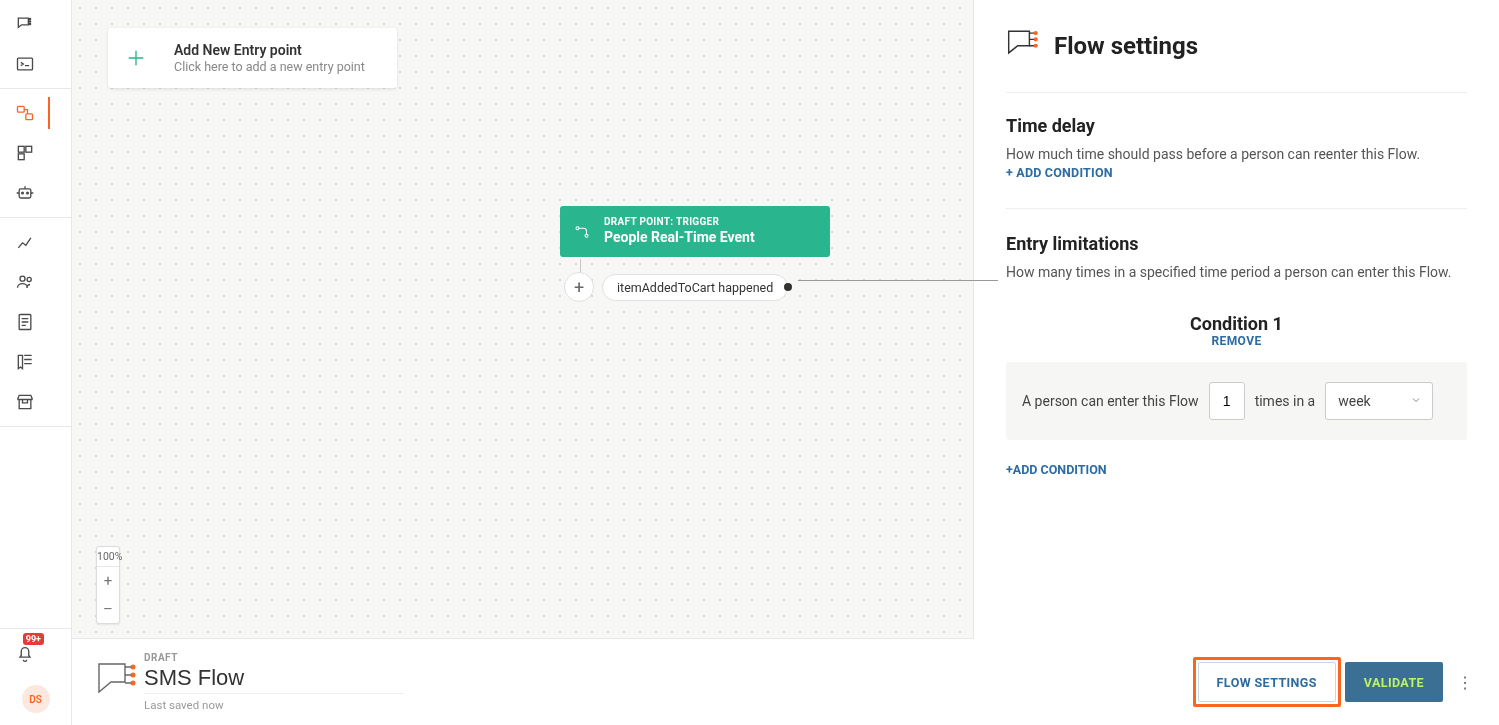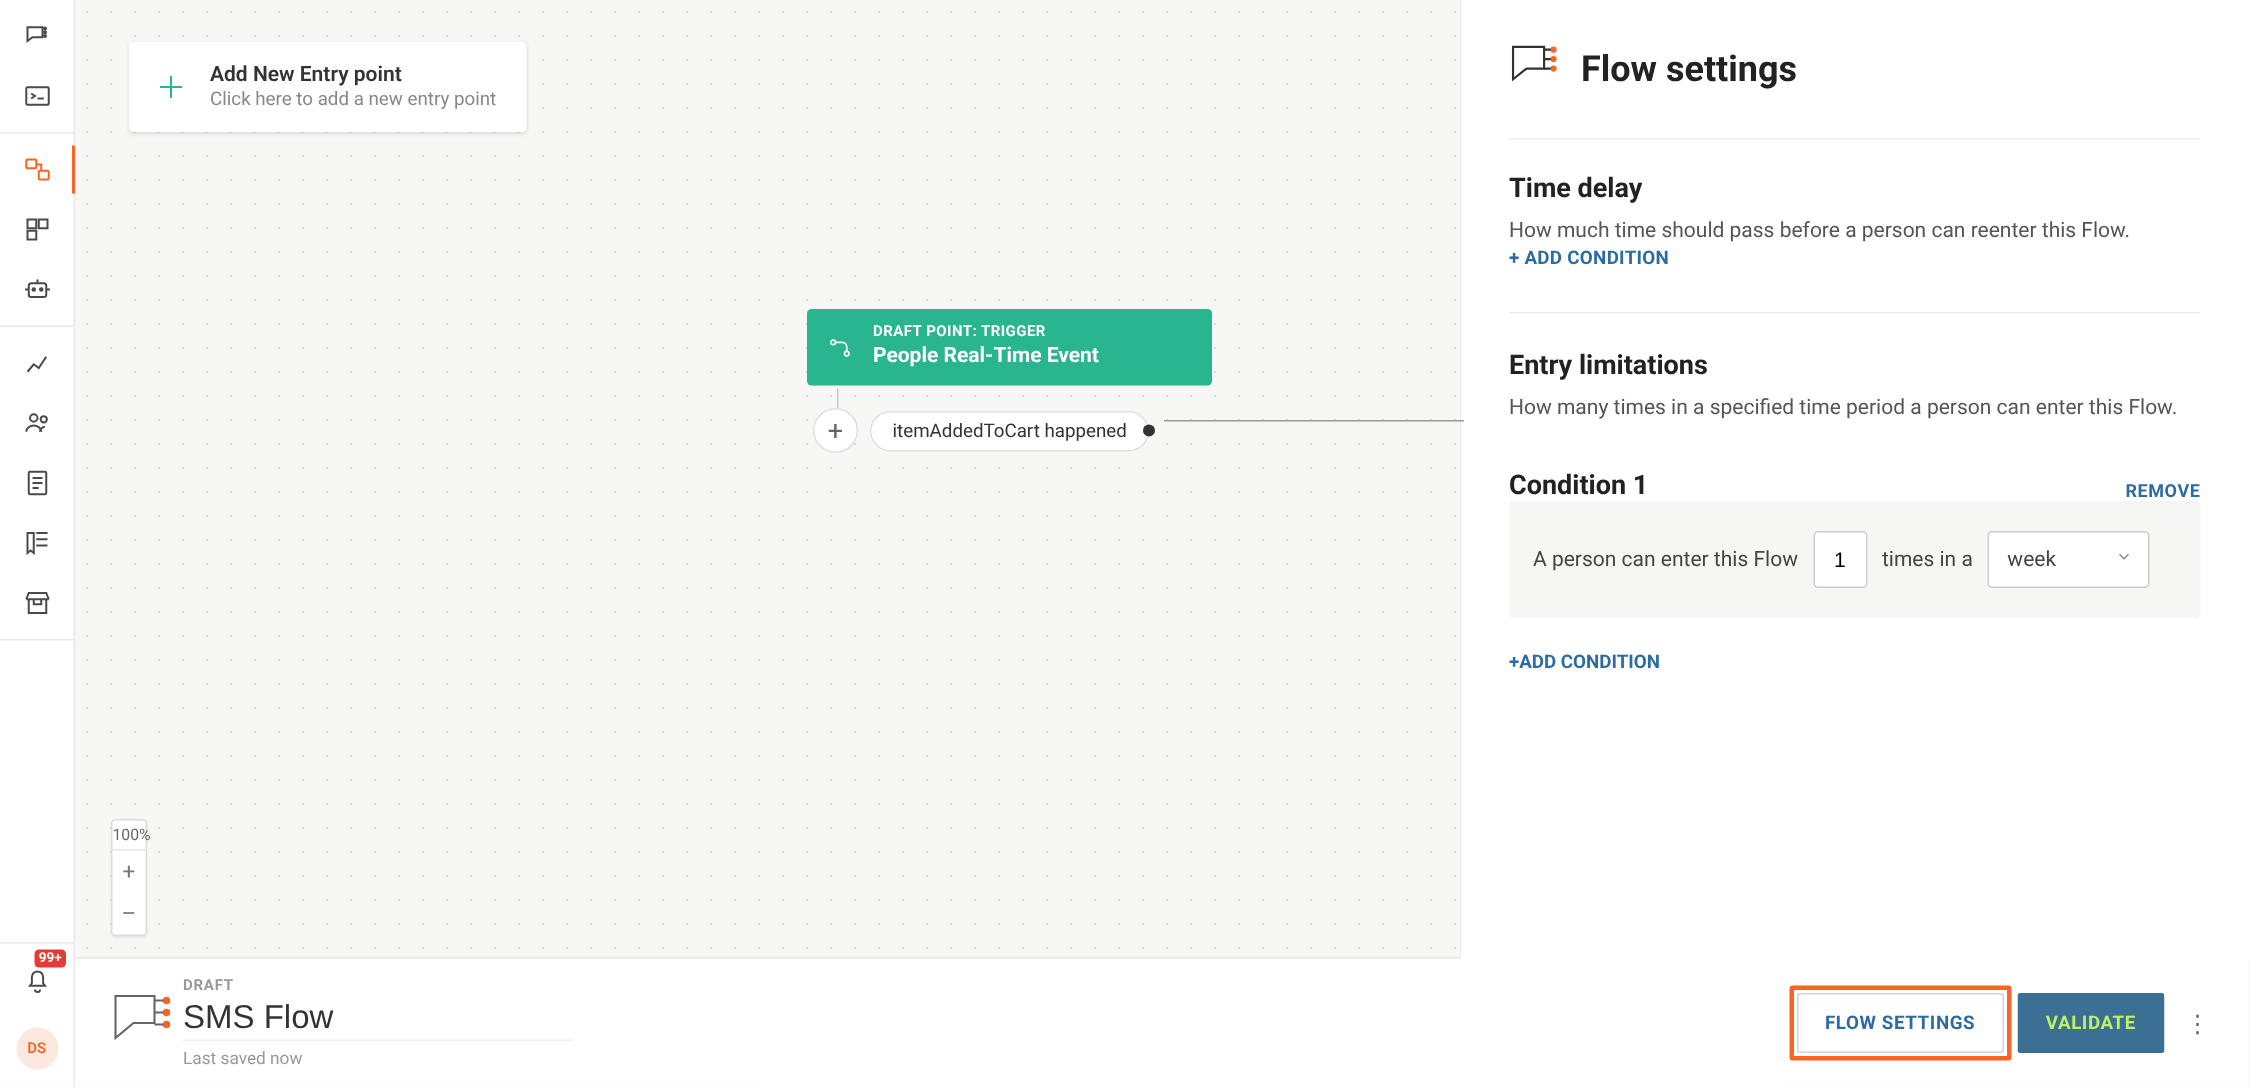--- a/index.html
+++ b/index.html
@@ -9,21 +9,21 @@
     height: 725px;
     overflow: hidden;
     color: #333;
     background: #fff;
     position: relative;
   }
   .app { display: flex; height: 100%; }
 
   
   .nav-rail {
-    width: 50px;
+    width: 72px;
     border-right: 1px solid #e8e8e8;
     display: flex;
     flex-direction: column;
     background: #fff;
     flex-shrink: 0;
   }
   .nav-group { border-bottom: 1px solid #e8e8e8; padding: 4px 0; }
   .nav-item {
     width: 50px; height: 40px;
     display: flex; align-items: center; justify-content: center;
@@ -65,22 +65,22 @@
     background-size: 16px 16px;
     position: relative;
     border-bottom: 1px solid #e8e8e8;
   }
 
   
   .entry-card {
     position: absolute; top: 28px; left: 36px;
     background: #fff; border-radius: 3px;
     box-shadow: 0 1px 3px rgba(0,0,0,0.12);
-    padding: 14px 20px 14px 16px;
-    display: flex; align-items: center; gap: 14px; cursor: pointer;
+    padding: 14px 32px 14px 16px;
+    display: flex; align-items: center; gap: 26px; cursor: pointer;
   }
   .entry-card .plus {
     width: 24px; height: 24px; display: flex; align-items: center; justify-content: center;
     color: #29b58e;
   }
   .entry-card .plus svg { width: 22px; height: 22px; stroke-width: 1.5; }
   .entry-card-title { font-weight: 600; font-size: 14px; color: #333; }
   .entry-card-sub { font-size: 12.5px; color: #888; margin-top: 1px; }
 
   
@@ -144,22 +144,22 @@
   .panel-title svg { width: 36px; height: 30px; }
   .section { border-bottom: 1px solid #eee; padding-bottom: 28px; margin-bottom: 24px; }
   .section:last-child { border-bottom: none; }
   .sec-title { font-size: 18px; font-weight: 700; color: #222; margin-bottom: 8px; }
   .sec-desc { font-size: 14px; color: #555; line-height: 1.5; }
   .add-cond {
     color: #2d6ca2; font-size: 12.5px; font-weight: 700;
     letter-spacing: 0.2px; cursor: pointer;
   }
   .cond-head {
-    display: flex; justify-content: space-between; align-items: flex-end;
-    margin-top: 30px; 
+    display: flex; justify-content: space-between; align-items: center;
+    margin-top: 30px; margin-bottom: 14px; flex-direction: column;
   }
   .cond-title { font-size: 18px; font-weight: 700; color: #222; }
   .remove-link { color: #2d6ca2; font-size: 12px; font-weight: 700; letter-spacing: 0.4px; cursor: pointer; }
   .cond-box {
     background: #f6f6f5; border-radius: 3px; padding: 20px 16px;
     display: flex; align-items: center; gap: 10px; flex-wrap: wrap;
     font-size: 14px; color: #444;
   }
   .num-input {
     width: 36px; height: 38px; border: 1px solid #ccc; border-radius: 3px;

